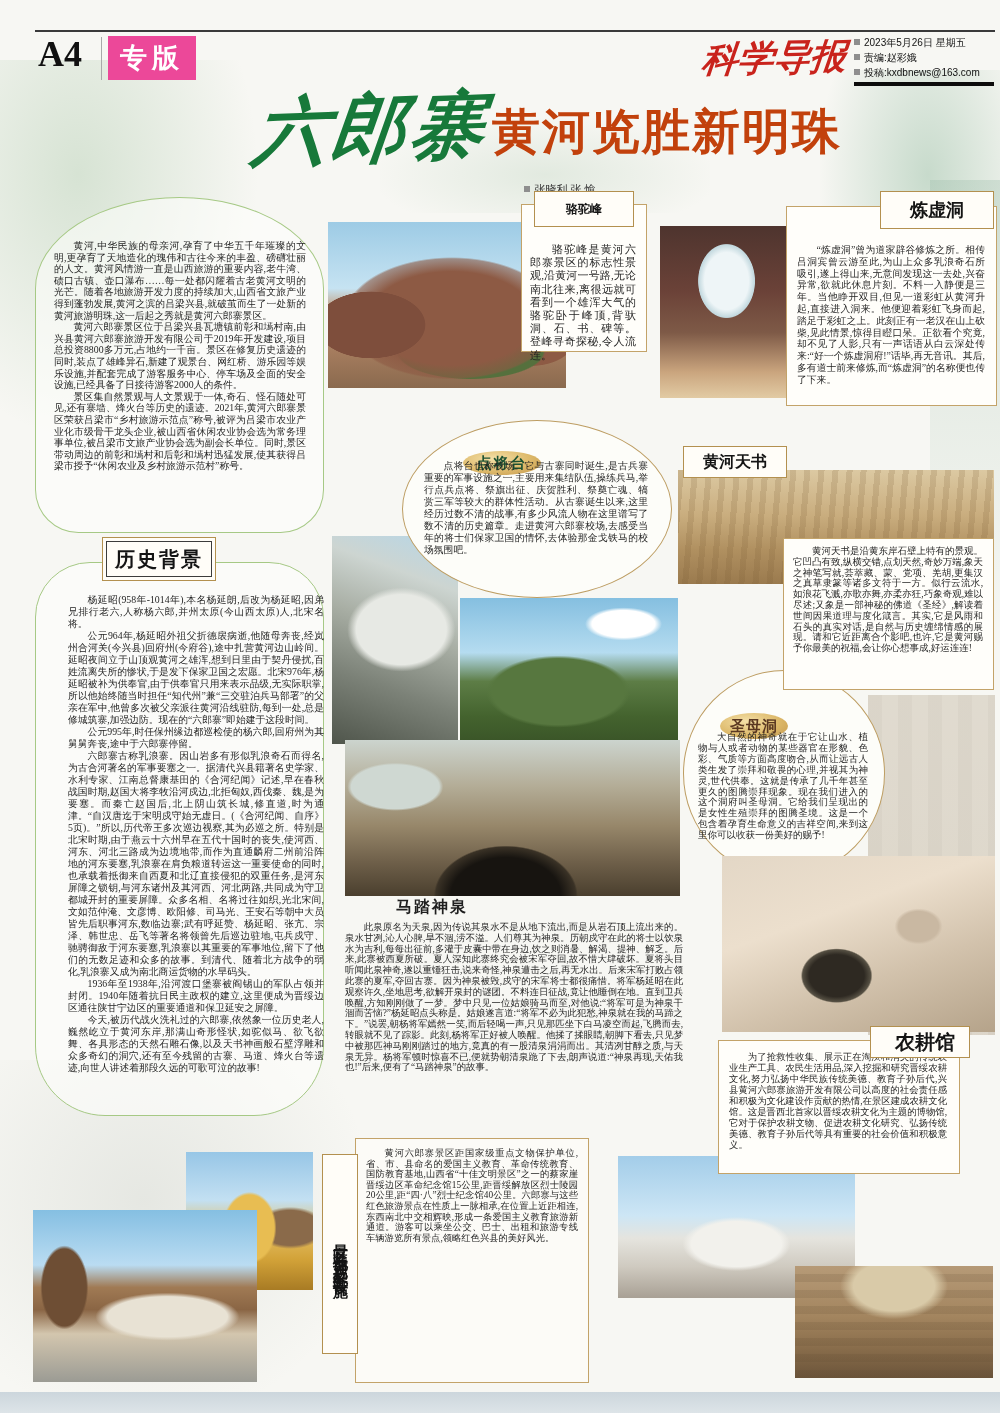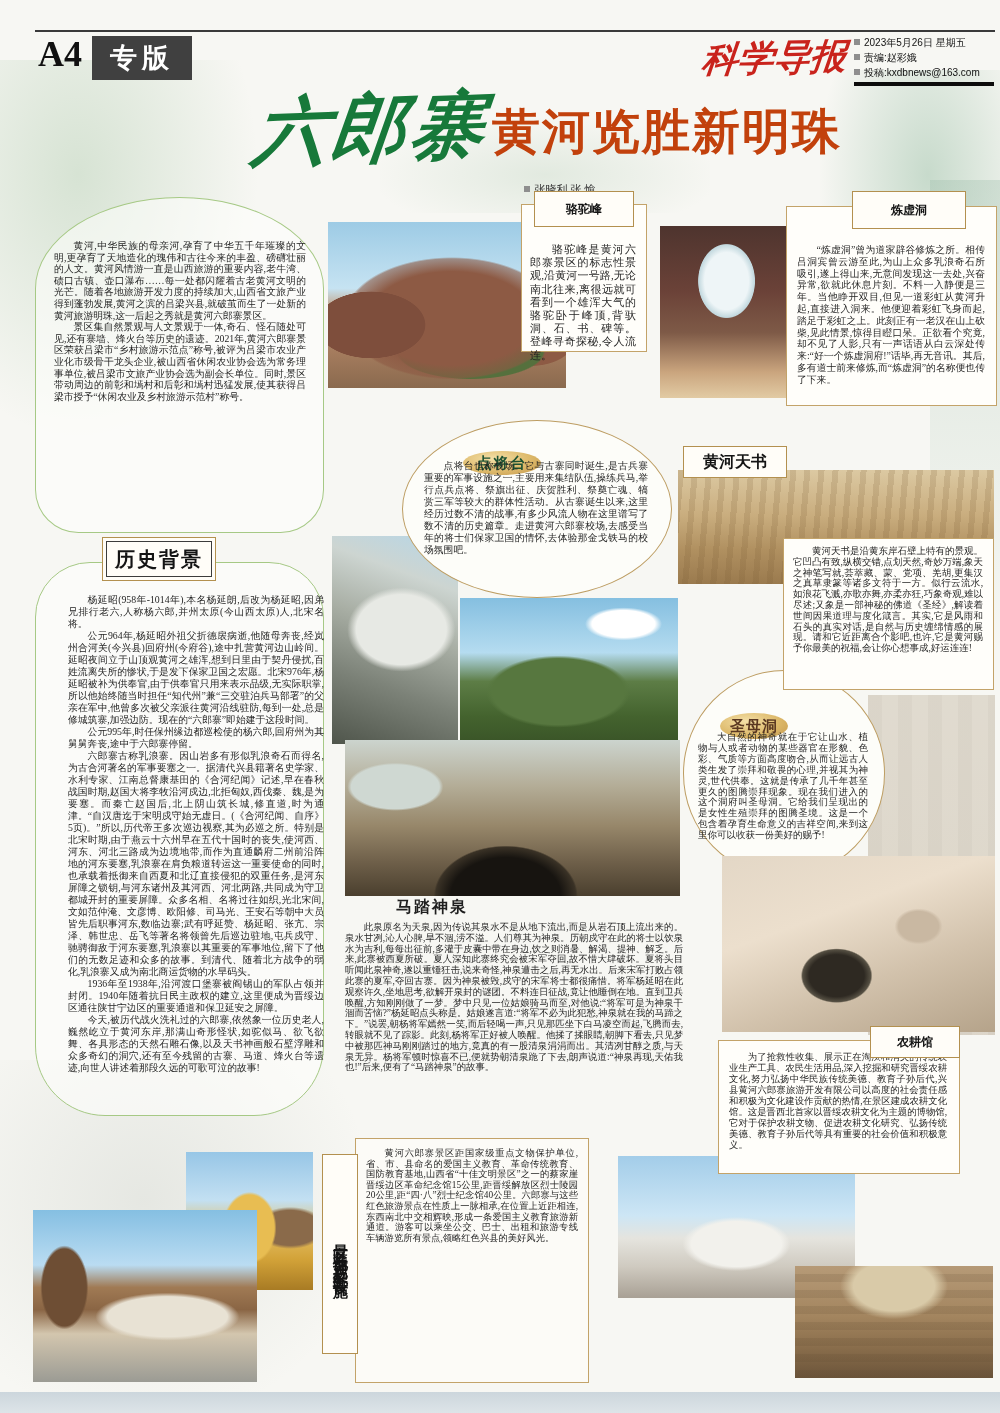--- a/index.html
+++ b/index.html
@@ -5,21 +5,21 @@
   html,body{margin:0;padding:0;background:#e8e8e6;}
   .page{position:relative;width:1000px;height:1413px;margin:0 auto;background:#f7f7f3;overflow:hidden;
         font-family:"Liberation Serif",serif;color:#1f1f1f;}
   .abs{position:absolute;}
   .z0{z-index:0}.z1{z-index:1}.z2{z-index:2}.z3{z-index:3}.z4{z-index:4}
 
   
   .top-rule{left:35px;top:30px;width:960px;border-top:2px solid #3a3a3a;}
   .a4-label{left:38px;top:33px;font-family:"Liberation Serif",serif;font-weight:bold;font-size:36px;color:#111;}
   .hdr-divider{left:101px;top:37px;height:43px;border-left:1px solid #a9a9a9;}
-  .zhuban{left:92px;top:36px;width:100px;height:44px;background:#404040;color:#fff;
+  .zhuban{left:108px;top:36px;width:88px;height:44px;background:#ec4899;color:#fff;
           font-family:"Liberation Sans",sans-serif;font-weight:bold;font-size:27px;
           display:flex;align-items:center;justify-content:center;letter-spacing:5px;}
   .masthead{left:702px;top:34px;width:150px;font-family:"DejaVu Serif",serif;font-style:italic;font-weight:bold;
             font-size:36px;color:#c9231c;transform:skewX(-7deg) rotate(-1.5deg);white-space:nowrap;}
   .pubinfo{left:854px;top:35px;width:142px;font-family:"Liberation Sans",sans-serif;font-size:10px;
            line-height:15px;color:#111;white-space:nowrap;}
   .sq{display:inline-block;width:6px;height:6px;background:#8e8e8e;margin-right:4px;vertical-align:1px;}
   .pub-underline{left:854px;top:82px;width:140px;border-top:4px solid #0c0c0c;}
 
   
@@ -48,40 +48,40 @@
   .intro-box{left:35px;top:197px;width:287px;height:334px;border-radius:150px 150px 45px 45px/95px 95px 45px 45px;}
   .intro-text{left:54px;top:240px;width:252px;font-size:9.8px;line-height:11.6px;}
   .hist-box{left:35px;top:562px;width:287px;height:552px;border-radius:55px 55px 70px 70px;}
   .hist-title-pos{left:106px;top:541px;width:104px;height:34px;font-size:20px;letter-spacing:2px;}
   .hist-text{left:68px;top:594px;width:256px;font-size:9.8px;line-height:12px;}
 
   .camel-box{left:521px;top:204px;width:124px;height:146px;}
   .camel-title{left:534px;top:191px;width:98px;height:34px;font-size:12px;}
   .camel-text{left:530px;top:243px;width:106px;font-size:11px;line-height:13.2px;}
   .lianxu-box{left:786px;top:206px;width:209px;height:198px;}
-  .lianxu-title{left:852px;top:191px;width:112px;height:36px;font-size:12px;text-align:center;}
+  .lianxu-title{left:880px;top:191px;width:112px;height:36px;font-size:18px;text-align:center;}
   .lianxu-text{left:797px;top:244px;width:188px;font-size:9.8px;line-height:11.8px;}
 
   .dj-ellipse{left:402px;top:420px;width:268px;height:176px;}
   .dj-pill{left:463px;top:432px;width:78px;height:24px;font-size:15px;color:#1d5232;letter-spacing:2px;}
   .dj-text{left:424px;top:460px;width:224px;font-size:9.8px;line-height:12px;}
 
   .ts-title{left:683px;top:446px;width:102px;height:30px;font-size:16px;}
   .ts-box{left:783px;top:538px;width:209px;height:150px;}
   .ts-text{left:793px;top:546px;width:190px;font-size:9.5px;line-height:10.8px;}
 
   .sm-ellipse{left:683px;top:670px;width:200px;height:205px;}
   .sm-pill{left:720px;top:694px;width:68px;height:26px;font-size:15px;color:#5a3822;letter-spacing:1px;}
   .sm-text{left:698px;top:732px;width:170px;font-size:9.5px;line-height:10.9px;}
 
   .mata-title{left:396px;top:897px;font-family:"Liberation Sans",sans-serif;font-weight:bold;font-size:16px;letter-spacing:2px;}
   .mata-text{left:345px;top:922px;width:338px;font-size:9.4px;line-height:10.8px;}
 
   .ng-box{left:718px;top:1040px;width:240px;height:132px;}
-  .ng-title{left:870px;top:1026px;width:88px;height:30px;font-size:12px;}
+  .ng-title{left:870px;top:1026px;width:88px;height:30px;font-size:20px;padding-left:10px;}
   .ng-text{left:729px;top:1052px;width:218px;font-size:9.4px;line-height:11px;}
 
   .yang-box{left:355px;top:1138px;width:232px;height:243px;border:1px solid #c3a369;background:rgba(255,254,250,.6);}
   .yang-text{left:366px;top:1148px;width:212px;font-size:9.3px;line-height:10.6px;}
   .vt-pos{left:322px;top:1154px;width:34px;height:198px;}
 
   
   .photo{position:absolute;}
   .camel-photo{left:328px;top:222px;width:238px;height:166px;background:
     radial-gradient(90px 55px at 18% 62%,#7e4e3c 0 60%,transparent 61%),
@@ -161,20 +161,21 @@
   </div>
   <div class="abs pub-underline z2"></div>
 
   <div class="abs title-script z2">六郎寨</div>
   <div class="abs title-main z2">黄河览胜新明珠</div>
   <div class="abs byline z2"><span class="sq"></span><span>张晓利 张 愉</span></div>
 
   <div class="abs green-box intro-box z1"></div>
   <div class="abs cn intro-text z2">
       <p class="para">黄河,中华民族的母亲河,孕育了中华五千年璀璨的文明,更孕育了天地造化的瑰伟和古往今来的丰盈、磅礴壮丽的人文。黄河风情游一直是山西旅游的重要内容,老牛湾、碛口古镇、壶口瀑布……每一处都闪耀着古老黄河文明的光芒。随着各地旅游开发力度的持续加大,山西省文旅产业得到蓬勃发展,黄河之滨的吕梁兴县,就破茧而生了一处新的黄河旅游明珠,这一后起之秀就是黄河六郎寨景区。</p>
+      <p class="para">黄河六郎寨景区位于吕梁兴县瓦塘镇前彰和墕村南,由兴县黄河六郎寨旅游开发有限公司于2019年开发建设,项目总投资8800多万元,占地约一千亩。景区在修复历史遗迹的同时,装点了雄峰异石,新建了观景台、网红桥、游乐园等娱乐设施,并配套完成了游客服务中心、停车场及全面的安全设施,已经具备了日接待游客2000人的条件。</p>
       <p class="para">景区集自然景观与人文景观于一体,奇石、怪石随处可见,还有寨墙、烽火台等历史的遗迹。2021年,黄河六郎寨景区荣获吕梁市“乡村旅游示范点”称号,被评为吕梁市农业产业化市级骨干龙头企业,被山西省休闲农业协会选为常务理事单位,被吕梁市文旅产业协会选为副会长单位。同时,景区带动周边的前彰和墕村和后彰和墕村迅猛发展,使其获得吕梁市授予“休闲农业及乡村旅游示范村”称号。</p>
     </div>
 
   <div class="abs green-box hist-box z1"></div>
   <div class="abs title-box hist-title hist-title-pos z4">历史背景</div>
   <div class="abs cn hist-text z2">
       <p class="para">杨延昭(958年-1014年),本名杨延朗,后改为杨延昭,因弟兄排行老六,人称杨六郎,并州太原(今山西太原)人,北宋名将。</p>
       <p class="para">公元964年,杨延昭外祖父折德扆病逝,他随母奔丧,经岚州合河关(今兴县)回府州(今府谷),途中扎营黄河边山岭间。延昭夜间立于山顶观黄河之雄浑,想到日里由于契丹侵扰,百姓流离失所的惨状,于是发下保家卫国之宏愿。北宋976年,杨延昭被补为供奉官,由于供奉官只用来表示品级,无实际职掌,所以他始终随当时担任“知代州”兼“三交驻泊兵马部署”的父亲在军中,他曾多次被父亲派往黄河沿线驻防,每到一处,总是修城筑寨,加强边防。现在的“六郎寨”即始建于这段时间。</p>
       <p class="para">公元995年,时任保州缘边都巡检使的杨六郎,回府州为其舅舅奔丧,途中于六郎寨停留。</p>
       <p class="para">六郎寨古称乳浪寨。因山岩多有形似乳浪奇石而得名,为古合河著名的军事要塞之一。据清代兴县籍著名史学家、水利专家、江南总督康基田的《合河纪闻》记述,早在春秋战国时期,赵国大将李牧沿河戍边,北拒匈奴,西伐秦、魏,是为要塞。而秦亡赵国后,北上阴山筑长城,修直道,时为通津。“自汉唐迄于宋明戍守始无虚日。(《合河纪闻、自序》5页)。”所以,历代帝王多次巡边视察,其为必巡之所。特别是北宋时期,由于燕云十六州早在五代十国时的丧失,使河西、河东、河北三路成为边境地带,而作为直通麟府二州前沿阵地的河东要塞,乳浪寨在肩负粮道转运这一重要使命的同时,也承载着抵御来自西夏和北辽直接侵犯的双重任务,是河东屏障之锁钥,与河东诸州及其河西、河北两路,共同成为守卫都城开封的重要屏障。众多名相、名将过往如织,光北宋间,文如范仲淹、文彦博、欧阳修、司马光、王安石等朝中大员皆先后职事河东,数临边寨;武有呼延赞、杨延昭、张亢、宗泽、韩世忠、岳飞等著名将领曾先后巡边驻地,屯兵戍守、驰骋御敌于河东要塞,乳浪寨以其重要的军事地位,留下了他们的无数足迹和众多的故事。到清代、随着北方战争的弱化,乳浪寨又成为南北商运货物的水旱码头。</p>

